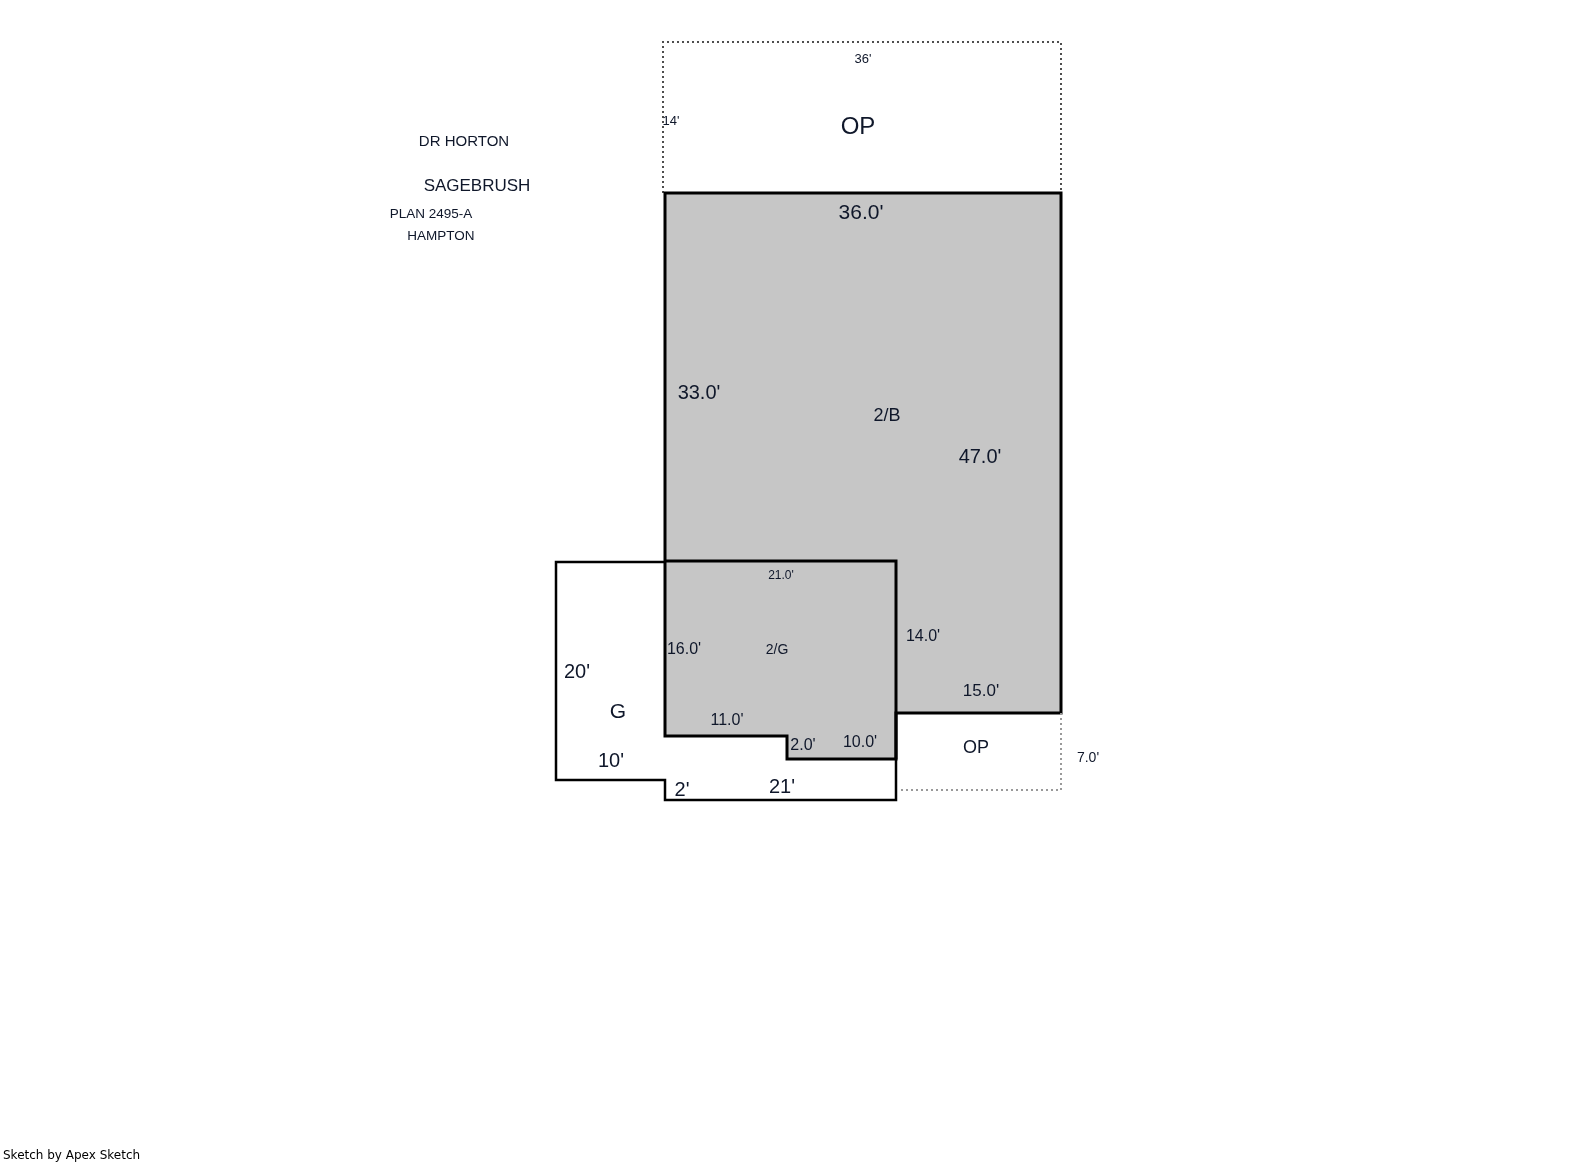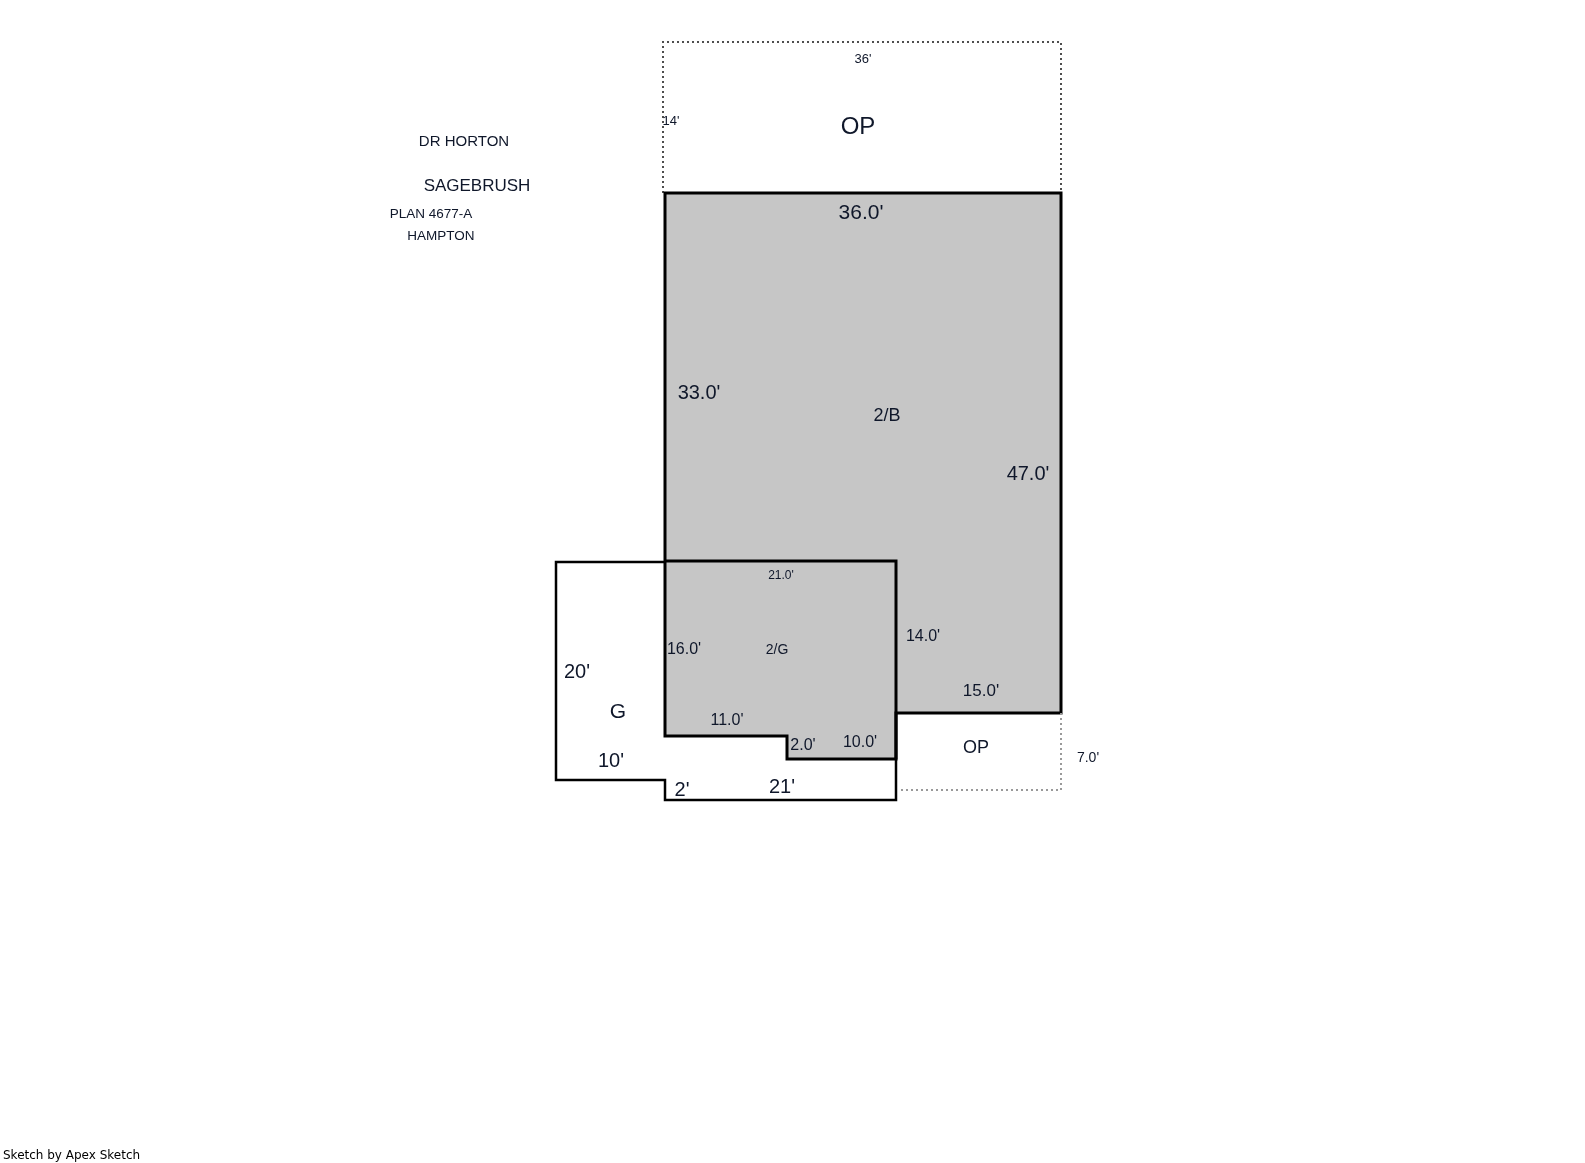--- a/index.html
+++ b/index.html
@@ -28,31 +28,31 @@
 
     <path class="outline" stroke-width="3" d="M665,561 L896,561 L896,759"></path>
 
     <path class="outline" stroke-width="2.5" d="M665,562 L556,562 L556,780 L665,780 L665,800 L896,800 L896,759"></path>
 
     <path class="dotlight" d="M1061,713 L1061,790 L898,790"></path>
   </svg>
 
   <div class="lbl" style="left:440px;top:140px;font-size:15px;margin-left:24px;">DR HORTON</div>
   <div class="lbl" style="left:440px;top:185px;font-size:17px;margin-left:37px;">SAGEBRUSH</div>
-  <div class="lbl" style="left:431px;top:214px;font-size:13.5px;">PLAN 4677-A</div>
+  <div class="lbl" style="left:431px;top:214px;font-size:13.5px;">PLAN 2495-A</div>
   <div class="lbl" style="left:441px;top:236px;font-size:13.5px;">HAMPTON</div>
 
   <div class="lbl" style="left:863px;top:58px;font-size:13px;">36'</div>
   <div class="lbl" style="left:671px;top:120px;font-size:13px;">14'</div>
   <div class="lbl" style="left:858px;top:126px;font-size:24px;">OP</div>
 
   <div class="lbl" style="left:861px;top:211px;font-size:21px;">36.0'</div>
   <div class="lbl" style="left:699px;top:384px;font-size:20px;margin-top:8px;">33.0'</div>
   <div class="lbl" style="left:887px;top:415px;font-size:18px;">2/B</div>
-  <div class="lbl" style="left:1028px;top:456px;font-size:20px;margin-top:17px;">47.0'</div>
+  <div class="lbl" style="left:980px;top:456px;font-size:20px;">47.0'</div>
   <div class="lbl" style="left:981px;top:690px;font-size:17px;">15.0'</div>
 
   <div class="lbl" style="left:781px;top:575px;font-size:12px;">21.0'</div>
   <div class="lbl" style="left:684px;top:649px;font-size:16px;">16.0'</div>
   <div class="lbl" style="left:777px;top:649px;font-size:14px;">2/G</div>
   <div class="lbl" style="left:923px;top:636px;font-size:16px;">14.0'</div>
   <div class="lbl" style="left:727px;top:720px;font-size:16px;">11.0'</div>
   <div class="lbl" style="left:803px;top:745px;font-size:16px;">2.0'</div>
   <div class="lbl" style="left:860px;top:742px;font-size:16px;">10.0'</div>
 

